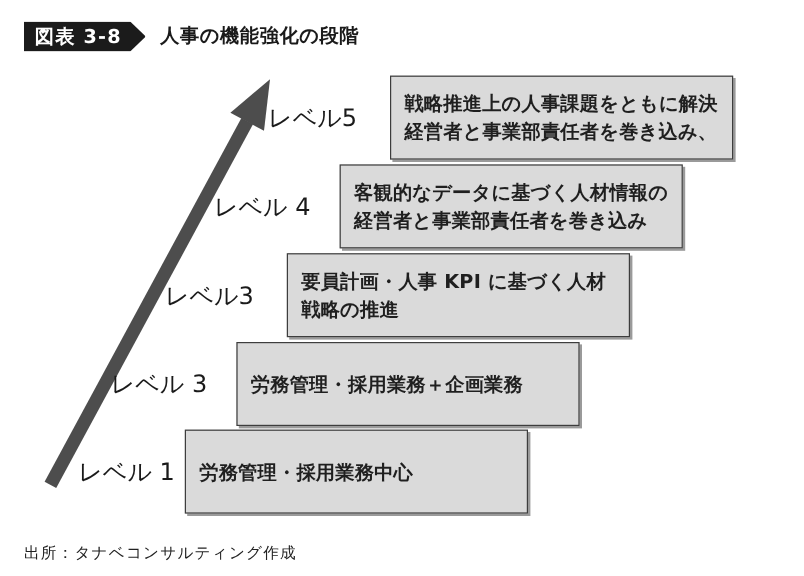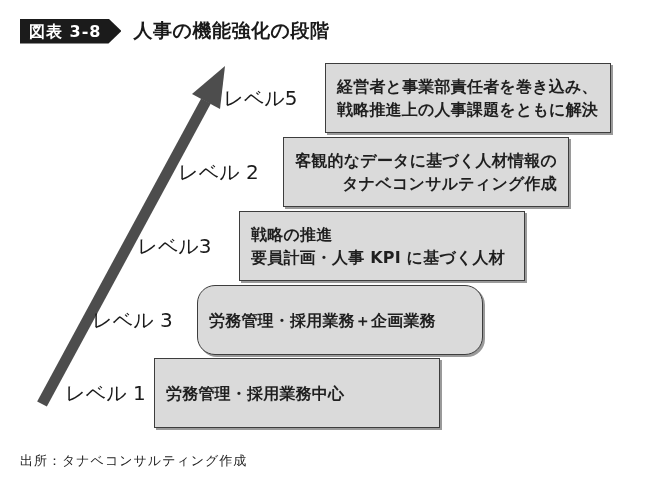--- a/index.html
+++ b/index.html
@@ -28,21 +28,21 @@
     font-size: 16px;
     font-weight: bold;
     height: 25px;
     line-height: 25px;
     padding: 0 20px 0 9px;
     letter-spacing: 1px;
     clip-path: polygon(0 0, calc(100% - 13px) 0, 100% 50%, calc(100% - 13px) 100%, 0 100%);
     white-space: nowrap;
   }
   .title {
-    font-size: 19px;
+    font-size: 16px;
     font-weight: bold;
     color: #1a1a1a;
     letter-spacing: 0.5px;
     white-space: nowrap;
   }
 
   
   .level-box {
     position: absolute;
     width: 286px;
@@ -69,23 +69,23 @@
     width: 115px;
     height: 70px;
     line-height: 70px;
     text-align: center;
     font-size: 20px;
     color: #1a1a1a;
     white-space: nowrap;
   }
 
   .b5 { left: 325px; top: 63px;  }  .l5 { left: 203px; top: 63px;  }
-  .b4 { left: 283px; top: 137px; align-items: flex-end; }  .l4 { left: 161px; top: 137px; }
+  .b4 { left: 283px; top: 137px; }  .l4 { left: 161px; top: 137px; }
   .b3 { left: 239px; top: 211px; }  .l3 { left: 117px; top: 211px; }
-  .b2 { left: 197px; top: 285px; border-radius: 18px; }  .l2 { left: 75px;  top: 285px; }
+  .b2 { left: 197px; top: 285px; }  .l2 { left: 75px;  top: 285px; }
   .b1 { left: 154px; top: 358px; }  .l1 { left: 48px;  top: 358px; }
 
   
   .arrow-svg { position: absolute; left: 0; top: 0; pointer-events: none; }
   .arrow-shaft { stroke: var(--arrow, #4d4d4d); stroke-width: 11; fill: none; }
   .arrow-head  { fill: var(--arrow, #4d4d4d); }
 
   
   .source {
     position: absolute;
@@ -107,34 +107,34 @@
     <div class="title">人事の機能強化の段階</div>
   </div>
 
   <svg class="arrow-svg" width="670" height="480" viewBox="0 0 670 480" aria-hidden="true">
     <line class="arrow-shaft" x1="42" y1="404" x2="206" y2="101"></line>
     <polygon class="arrow-head" points="225,66 220,109 192,94"></polygon>
   </svg>
 
   <div class="level-label l5">レベル5</div>
   <div class="level-box b5">
+    <div class="line">戦略推進上の人事課題をともに解決</div>
     <div class="line">経営者と事業部責任者を巻き込み、</div>
-    <div class="line">戦略推進上の人事課題をともに解決</div>
   </div>
 
-  <div class="level-label l4">レベル 2</div>
+  <div class="level-label l4">レベル 4</div>
   <div class="level-box b4">
     <div class="line">客観的なデータに基づく人材情報の</div>
-    <div class="line">タナベコンサルティング作成</div>
+    <div class="line">経営者と事業部責任者を巻き込み</div>
   </div>
 
   <div class="level-label l3">レベル3</div>
   <div class="level-box b3">
+    <div class="line">要員計画・人事 KPI に基づく人材</div>
     <div class="line">戦略の推進</div>
-    <div class="line">要員計画・人事 KPI に基づく人材</div>
   </div>
 
   <div class="level-label l2">レベル 3</div>
   <div class="level-box b2">
     <div class="line">労務管理・採用業務＋企画業務</div>
     <div class="line"></div>
   </div>
 
   <div class="level-label l1">レベル 1</div>
   <div class="level-box b1">

